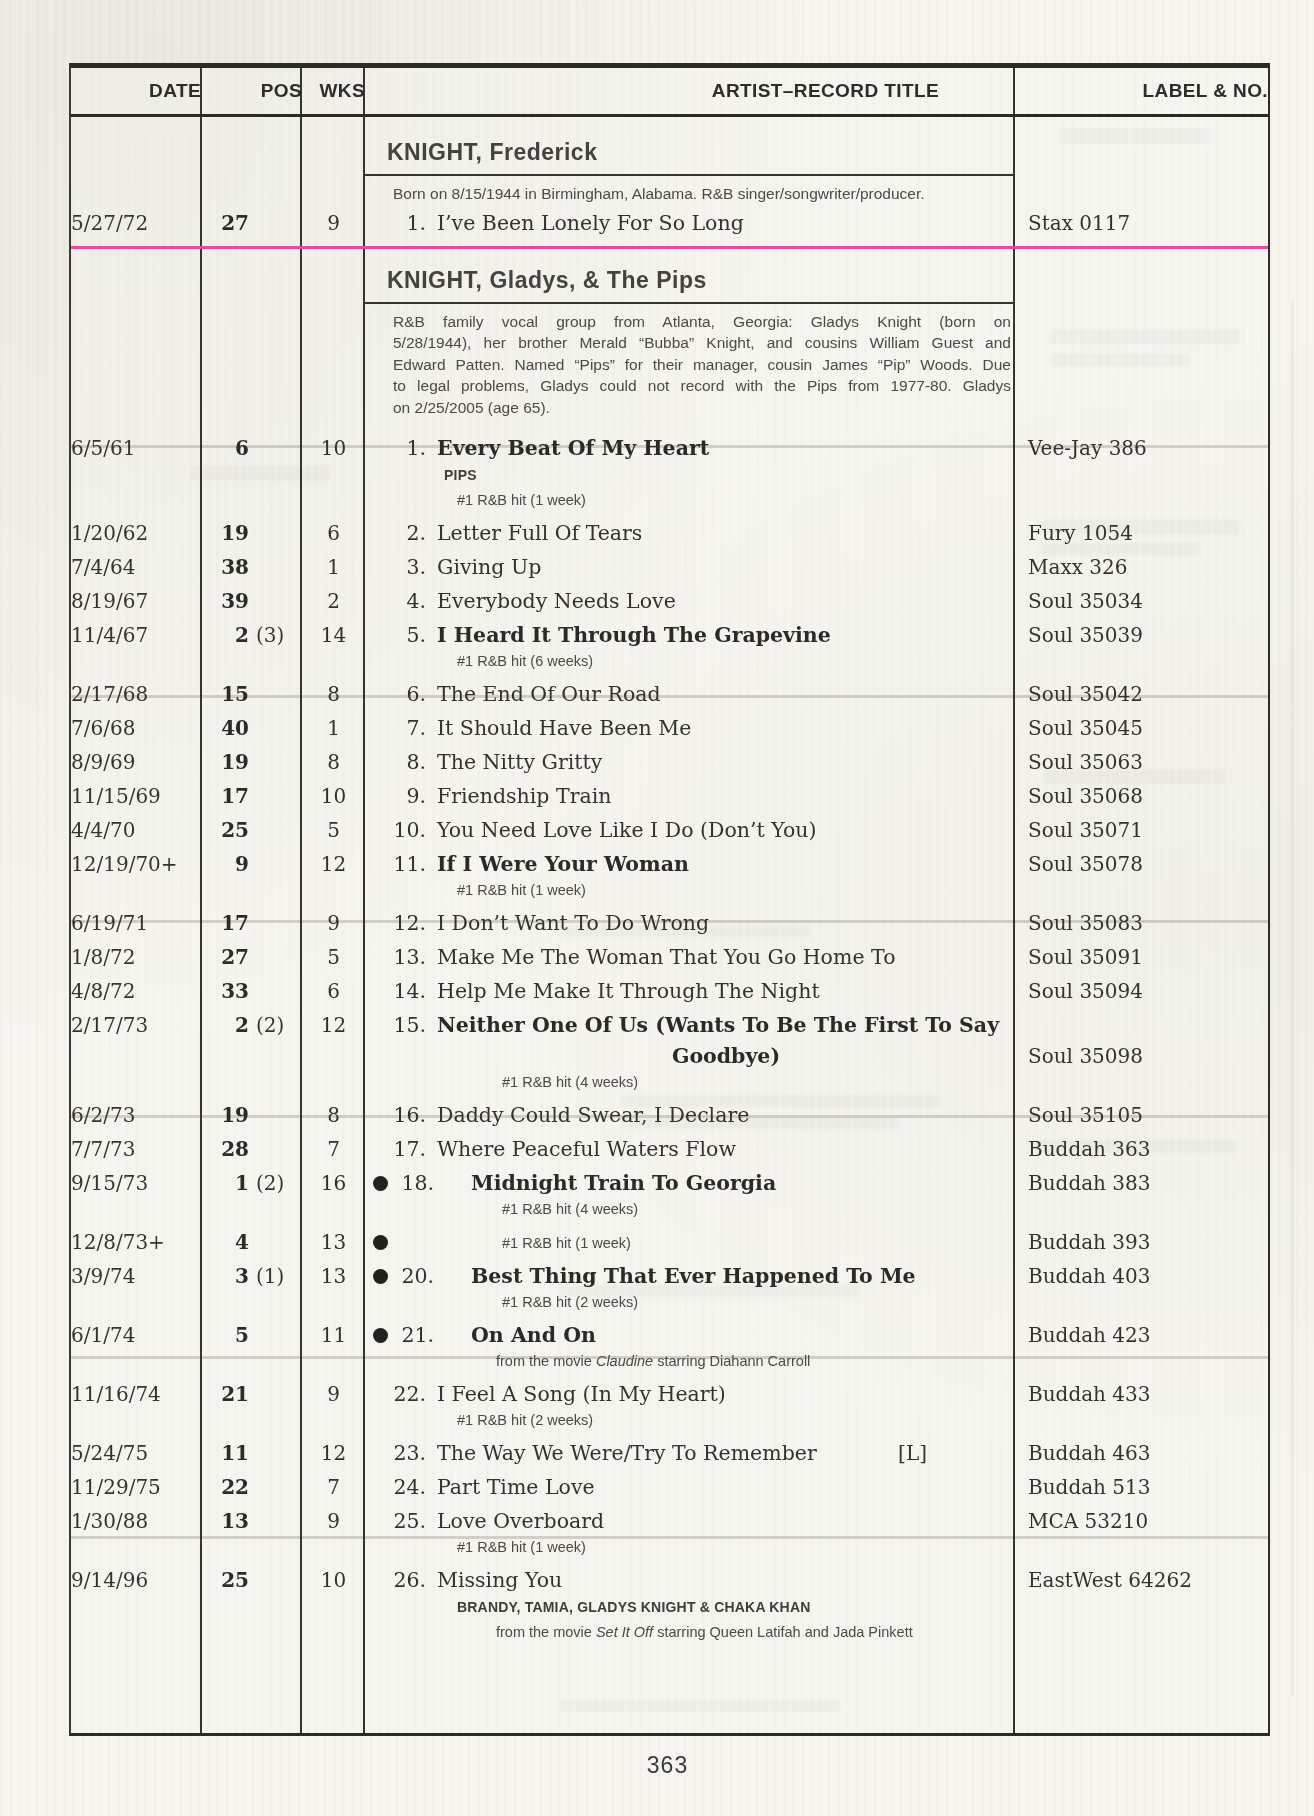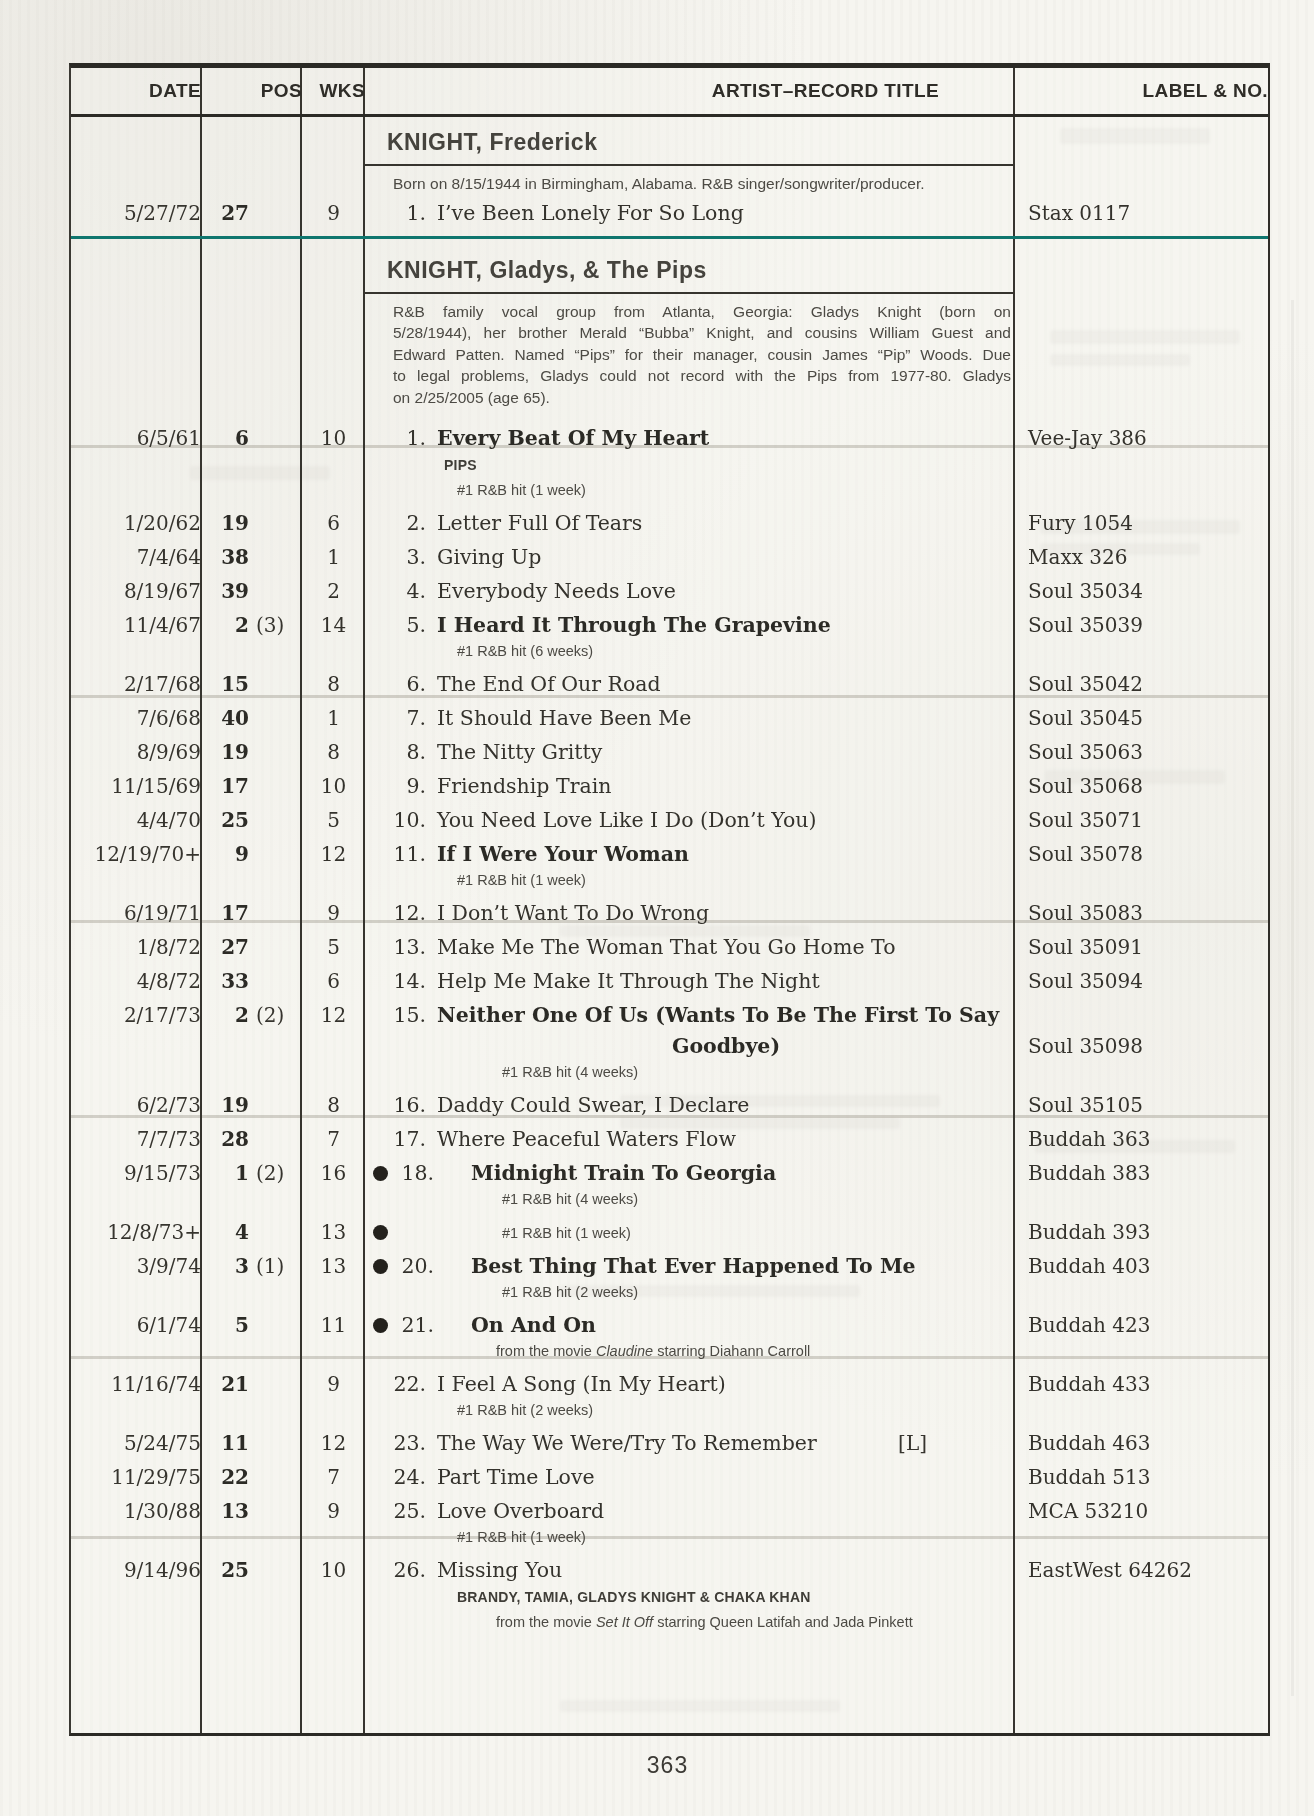--- a/index.html
+++ b/index.html
@@ -31,37 +31,37 @@
   .frule{position:absolute;left:0;right:0;height:3px;background:rgba(151,145,131,.38);z-index:1;}
   .thead{
     display:grid;grid-template-columns:130px 101px 63px 650px auto;
     height:46px;border-bottom:3px solid #2b2a25;align-items:center;
     font-family:"Liberation Sans", sans-serif;font-weight:700;font-size:19px;
     letter-spacing:.4px;color:#2f2d28;position:relative;z-index:3;
   }
   .thead div{text-align:right;}
   .thead .hart{padding-right:76px;}
   .tbody{position:relative;z-index:3;}
-  .sec1{border-bottom:3px solid #0f766e;padding-top:2px;}
+  .sec1{border-bottom:3px solid #ec4899;padding-top:12px;}
   .sec2{padding-top:8px;}
   .ahead{
     font-family:"Liberation Sans", sans-serif;font-weight:700;font-size:23px;
     color:#45433d;letter-spacing:.5px;margin:8px 0 0 316px;line-height:30px;
   }
   .arule{height:2px;background:#36342e;margin:7px 0 0 292px;width:650px;}
   .bio{
     font-family:"Liberation Sans", sans-serif;font-size:15.5px;color:#4c4a44;
     margin:7px 0 0 322px;width:618px;line-height:21.5px;
   }
   .bio .j{text-align:justify;text-align-last:justify;}
   .bio i{font-style:italic;}
   .sec1 .entry{margin-top:6px;margin-bottom:10px;}
   .sec2 .entries{margin-top:18px;}
   .entry{display:grid;grid-template-columns:130px 101px 63px 650px auto;margin-bottom:9px;}
-  .date{text-align:right;font-size:20px;line-height:25px;color:#36342e;}
+  .date{text-align:left;font-size:20px;line-height:25px;color:#36342e;}
   .pos{display:flex;font-size:20px;line-height:25px;}
   .pn{width:48px;text-align:right;font-weight:700;color:#2c2b26;}
   .pr{margin-left:7px;color:#36342e;}
   .wks{text-align:center;font-size:20px;line-height:25px;}
   .art{position:relative;}
   .l1{display:flex;line-height:25px;font-size:20.5px;}
   .num{width:61px;text-align:right;flex:none;}
   .title{margin-left:11px;}
   .b{font-weight:700;color:#2b2a25;}
   .g .num{width:69px;}

